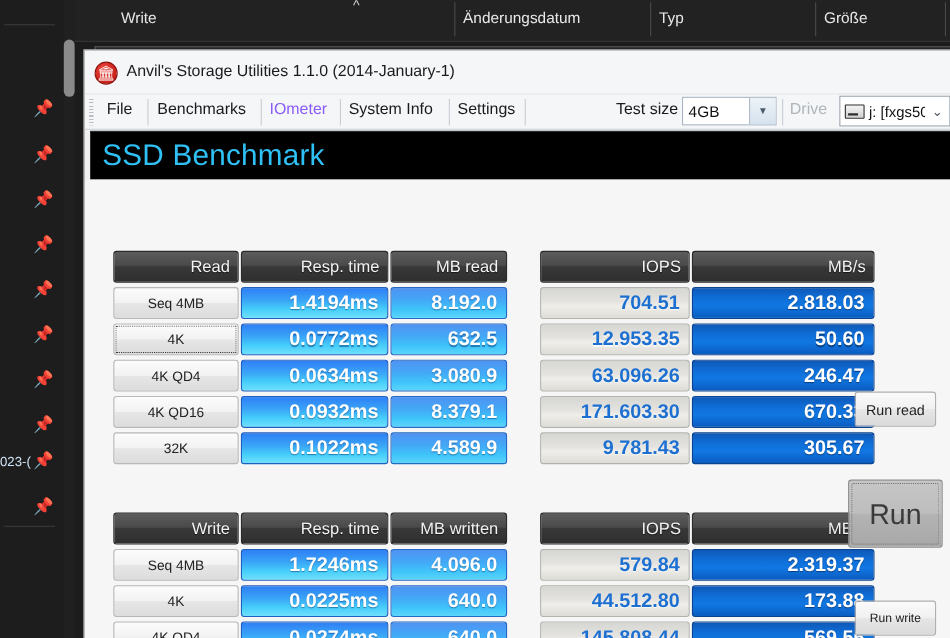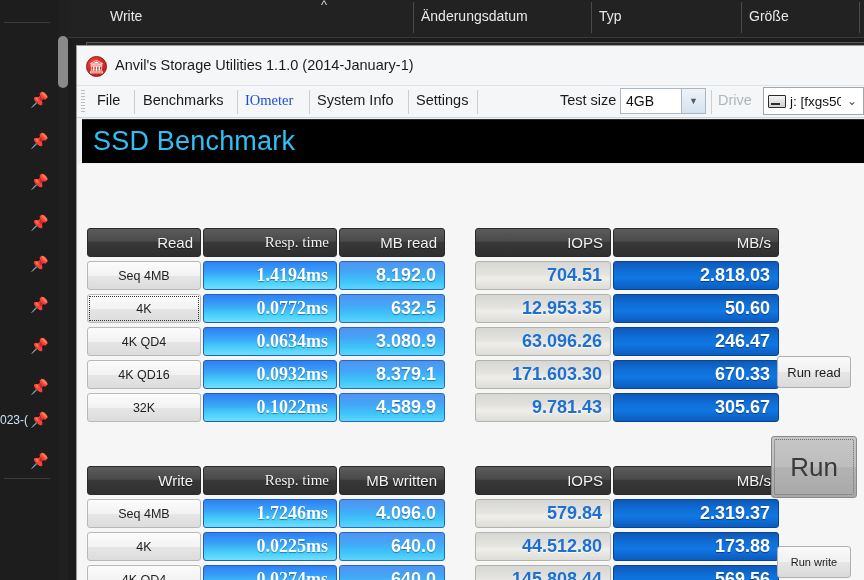--- a/index.html
+++ b/index.html
@@ -111,21 +111,21 @@
   #grip {
     position: absolute; left: 4px; top: 4px; width: 4px; height: 24px;
     background-image: repeating-linear-gradient(to bottom, #b9bdc2 0 1px, transparent 1px 3px);
   }
   .menu-item {
     position: absolute; top: 6px;
     font-size: 14.5px; color: #1b1b1b;
     white-space: nowrap;
     cursor: default;
   }
-  .menu-item.disabled { color: #1d4ed8; font-family: Liberation Serif, serif; }
+  .menu-item.disabled { color: #8b5cf6; }
   .menu-sep {
     position: absolute; top: 4px; width: 1px; height: 24px;
     background: #c9ced3;
   }
   #testsize-label {
     position: absolute; left: 483px; top: 6px;
     font-size: 14.5px; color: #1b1b1b; white-space: nowrap;
   }
   #testsize-combo {
     position: absolute; left: 543px; top: 2px;
@@ -187,30 +187,30 @@
     letter-spacing: .2px;
   }
 
   
   #panel {
     position: absolute; left: 0; top: 118px; right: 0; bottom: 0;
     background: #f6f6f6;
   }
 
   
-  .table { position: absolute; left: 10px; width: 666px; }
+  .table { position: absolute; left: 26px; width: 666px; }
   .trow { position: relative; height: 33px; }
   .cell {
     position: absolute; top: 2px; height: 29px;
     display: flex; align-items: center;
   }
 
   
   .c0 { left: 0px;   width: 114px; }
-  .c1 { left: 116px; width: 134px; font-family: Liberation Serif, serif; }
+  .c1 { left: 116px; width: 134px; }
   .c2 { left: 252px; width: 106px; }
   .c3 { left: 388px; width: 136px; }
   .c4 { left: 526px; width: 166px; }
 
   
   .hcell {
     background: linear-gradient(to bottom, #5c5c5c 0%, #4a4a4a 45%, #383838 50%, #2f2f2f 100%);
     border: 1px solid #2a2a2a;
     border-radius: 3px;
     justify-content: flex-end;

